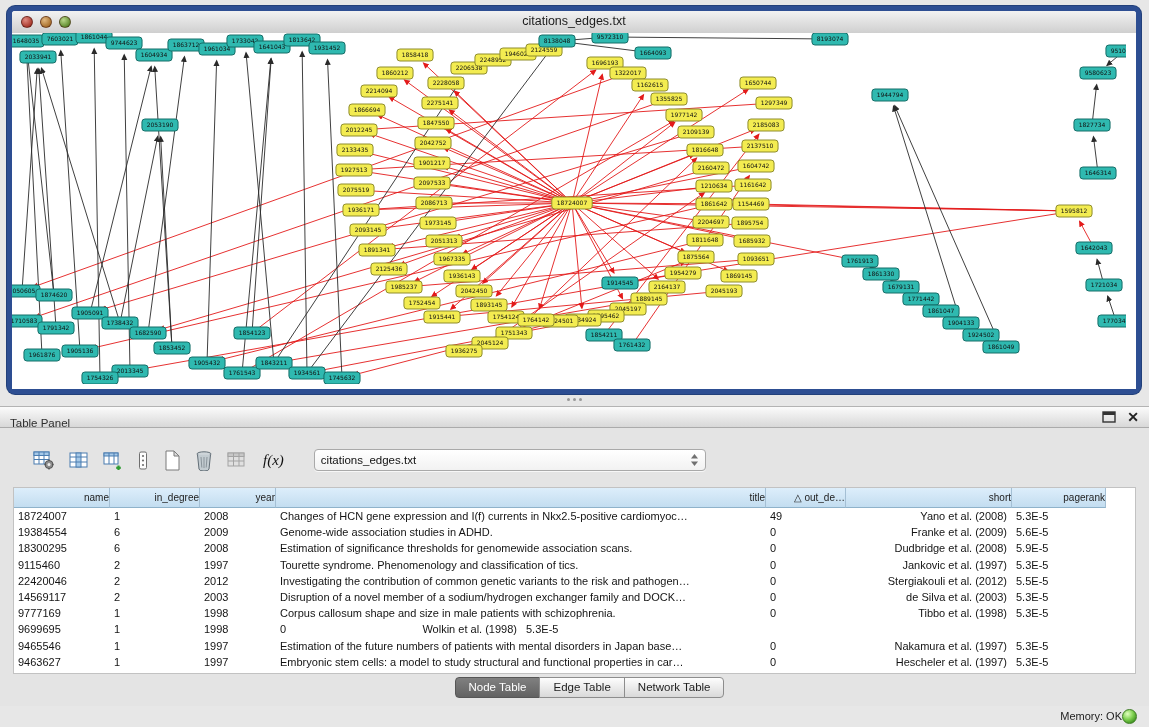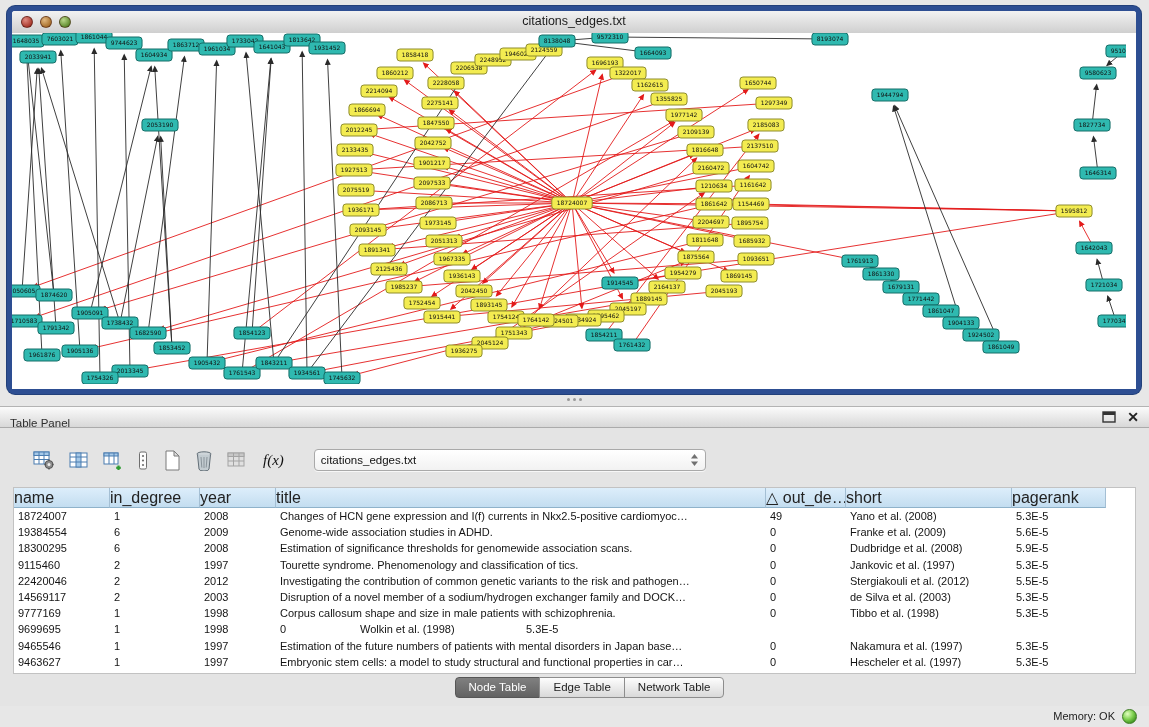--- a/index.html
+++ b/index.html
@@ -32,34 +32,34 @@
   .close-btn{font-size:14px;font-weight:bold;color:#222;line-height:14px;cursor:pointer;}
 
   .toolbar{position:absolute;left:16px;top:38px;height:30px;display:flex;align-items:center;gap:14px;padding-left:17px;}
   .tbtn{display:flex;align-items:center;justify-content:center;cursor:pointer;}
   .fx-label{font-family:"Liberation Serif",serif;font-style:italic;font-size:15px;color:#111;padding:0 2px;}
   .dropdown{margin-left:14px;width:392px;height:22px;background:linear-gradient(#ffffff,#f2f2f2);border:1px solid #a9a9a9;border-radius:4px;display:flex;align-items:center;padding:0 6px;box-sizing:border-box;box-shadow:0 1px 0 rgba(255,255,255,.7);cursor:pointer;}
   .dropdown .dval{flex:1;font-size:11.5px;color:#111;white-space:nowrap;overflow:hidden;}
 
   .tableview{position:absolute;left:13px;top:80px;width:1123px;height:187px;background:#fff;border:1px solid #c2c2c2;box-sizing:border-box;overflow:hidden;}
   .thead{display:flex;height:20px;}
-  .hcell{box-sizing:border-box;height:20px;line-height:19px;text-align:left;font-size:16px;color:#222;background:linear-gradient(#ddeefb,#c3ddf0);border-right:1px solid #a4bfd4;border-bottom:1px solid #8fb2ca;overflow:hidden;white-space:nowrap;cursor:pointer;}
+  .hcell{box-sizing:border-box;height:20px;line-height:19px;text-align:right;font-size:10px;color:#222;background:linear-gradient(#ddeefb,#c3ddf0);border-right:1px solid #a4bfd4;border-bottom:1px solid #8fb2ca;overflow:hidden;white-space:nowrap;cursor:pointer;}
   .trow{display:flex;height:16.2px;background:#fff;}
   .tcell{box-sizing:border-box;height:16.2px;line-height:16px;font-size:11px;color:#141414;padding:0 4px;border-right:1px solid transparent;overflow:hidden;white-space:nowrap;}
   .c0{width:96px;} .c1{width:90px;} .c2{width:76px;} .c3{width:490px;} .c4{width:80px;} .c5{width:166px;} .c6{width:94px;}
-  .tcell.c5{text-align:left;}
+  .tcell.c5{text-align:right;}
 
   .tabs{position:absolute;left:0;right:0;top:270px;display:flex;justify-content:center;margin-left:30px;}
   .tab{height:19px;line-height:18px;padding:0 13px;font-size:11.5px;color:#1d1d1d;background:linear-gradient(#fdfdfd,#d9d9d9);border:1px solid #8d8d8d;margin-left:-1px;cursor:pointer;}
   .tab:first-child{border-radius:4px 0 0 4px;margin-left:0;}
   .tab:last-child{border-radius:0 4px 4px 0;}
   .tab.selected{background:linear-gradient(#808080,#626262);color:#fff;border-color:#565656;}
 
   
-  .statusbar{position:absolute;left:0;bottom:0;width:100%;height:22px;display:flex;align-items:center;justify-content:flex-end;padding-right:12px;box-sizing:border-box;gap:7px;}
+  .statusbar{position:absolute;left:0;bottom:0;width:100%;height:22px;display:flex;align-items:center;justify-content:flex-end;padding-right:12px;box-sizing:border-box;}
   .statusbar span.mem{font-size:11px;color:#222;}
   .orb{width:13px;height:13px;border-radius:50%;border:1px solid #3c7d22;background:radial-gradient(circle at 35% 30%,#e2ffc0,#7ed04f 45%,#3e9020 80%);display:inline-block;}
 </style>
 </head>
 <body>
 
 <div class="app">
 
   <div class="net-window">
     <div class="titlebar">

